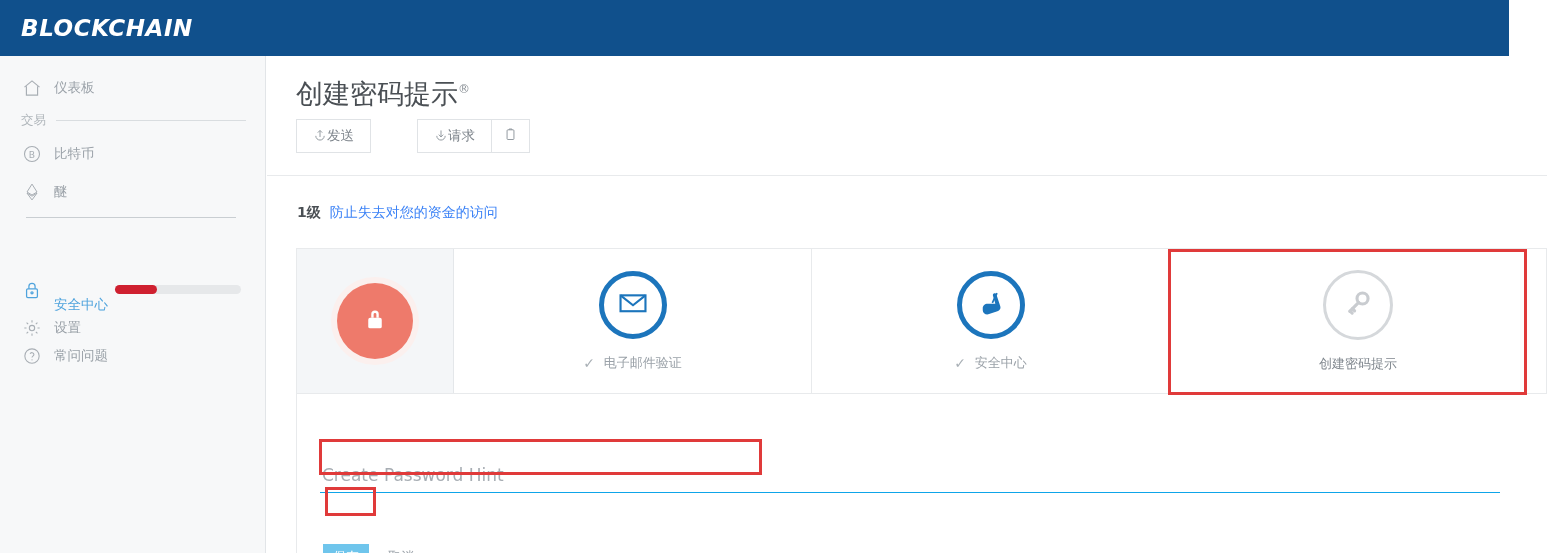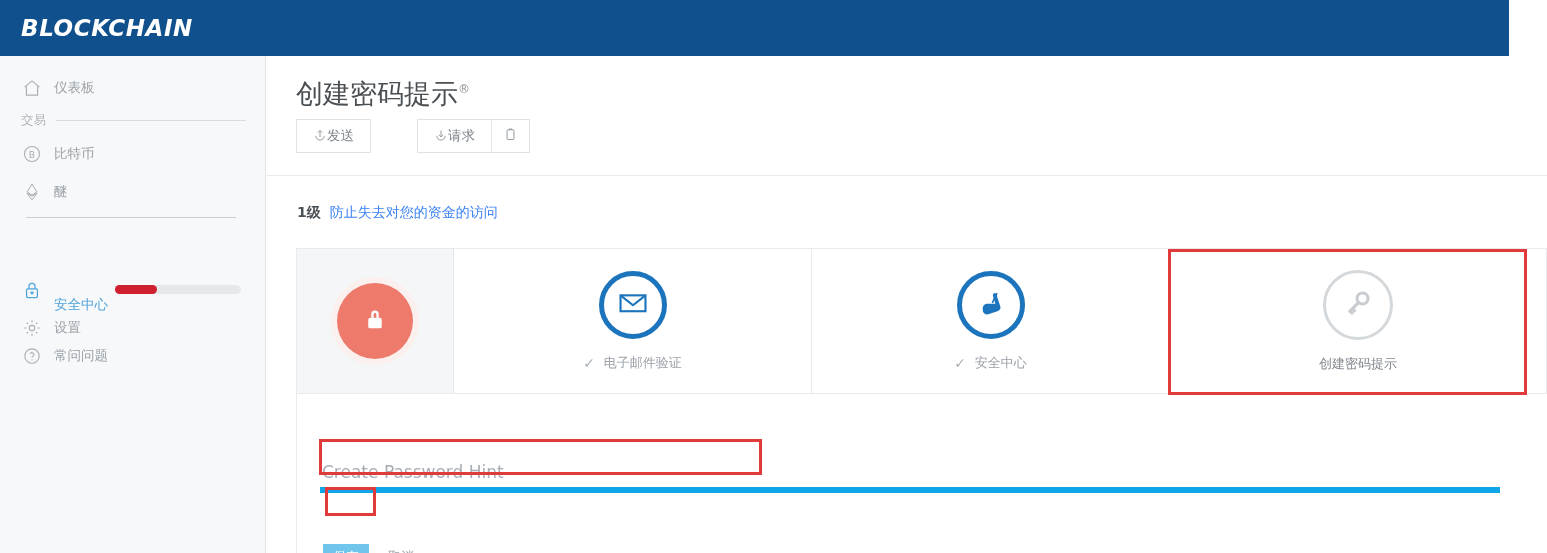--- a/index.html
+++ b/index.html
@@ -224,21 +224,21 @@
   .step-label .check { color: #a9b0b6; font-size: 14px; }
   .step.s3 .step-label { color: #7f868d; }
 
   
   .form-zone { position: absolute; left: 0; top: 338px; width: 1280px; }
   .hint-input {
     position: absolute;
     left: 53px; top: 63px;
     width: 1180px; height: 36px;
     border: none;
-    border-bottom: 6px solid #0ea5e9;
+    border-bottom: 1px solid #0ea5e9;
     background: transparent;
     font-size: 17px;
     color: #6d7379;
     outline: none;
     padding: 0 2px;
     font-family: "DejaVu Sans", sans-serif;
   }
   .hint-input::placeholder { color: #a7adb3; }
 
   .save-btn {

